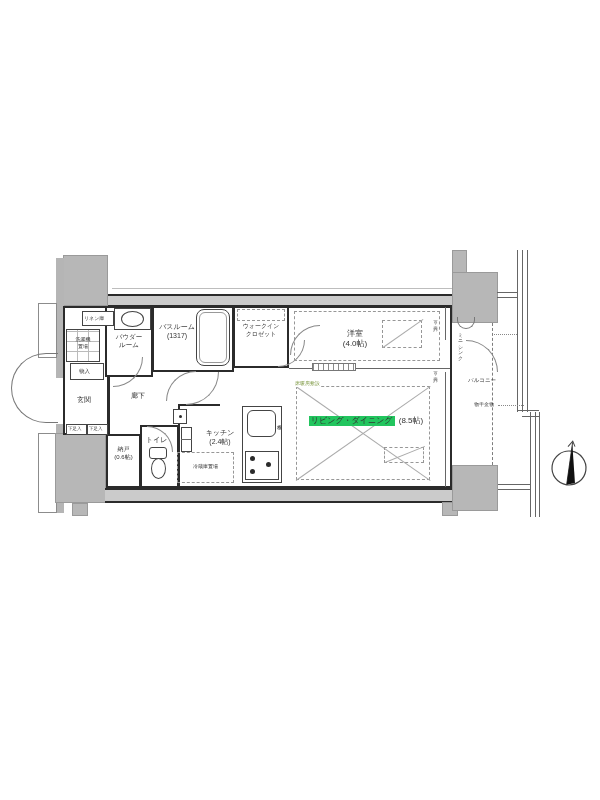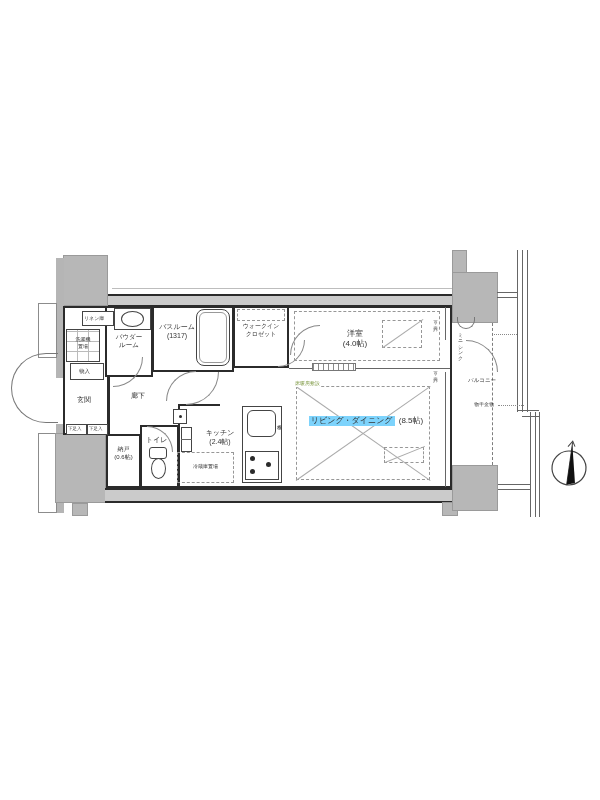--- a/index.html
+++ b/index.html
@@ -168,21 +168,21 @@
   <div class="xline" style="left:383px;top:347px;width:49px;transform:rotate(-35deg);"></div>
   <div class="arc" style="left:290px;top:325px;width:30px;height:30px;border:1px solid #888;border-bottom:none;border-right:none;border-radius:100% 0 0 0;"></div>
   <div class="lbl f5 vtext" style="left:432px;top:302px;height:34px;color:#777;">下り天井</div>
   <div class="lbl f5 vtext" style="left:432px;top:348px;height:44px;color:#777;">下り天井</div>
 
   <div class="dash" style="left:296px;top:386px;width:134px;height:94px;"></div>
   <div class="xline" style="left:296px;top:386px;width:164px;transform:rotate(35deg);"></div>
   <div class="xline" style="left:296px;top:480px;width:164px;transform:rotate(-35deg);"></div>
   <div class="lbl f5 green" style="left:294px;top:380px;background:#fff;padding:0 1px;">床暖房敷設</div>
   <div class="lbl f8" style="left:308px;top:416px;width:118px;background:transparent;">
-    <div style="background:#7dd3fc;display:inline-block;padding:0 2px;">リビング・ダイニング</div>
+    <div style="background:#22c55e;display:inline-block;padding:0 2px;">リビング・ダイニング</div>
     <div style="background:#fff;display:inline-block;padding:0 2px;">(8.5帖)</div>
   </div>
   <div class="dash" style="left:384px;top:447px;width:40px;height:16px;"></div>
   <div class="xline" style="left:385px;top:462px;width:43px;transform:rotate(-22deg);"></div>
 
   <svg style="position:absolute;left:544px;top:432px;" width="50" height="62" viewBox="0 0 50 62">
     <g transform="rotate(8 25 36)">
       <circle cx="25" cy="36" r="17" fill="none" stroke="#444" stroke-width="1.2"></circle>
       <line x1="25" y1="10" x2="25" y2="53" stroke="#444" stroke-width="1"></line>
       <polygon points="25,12 33,50 25,53" fill="#111"></polygon>

